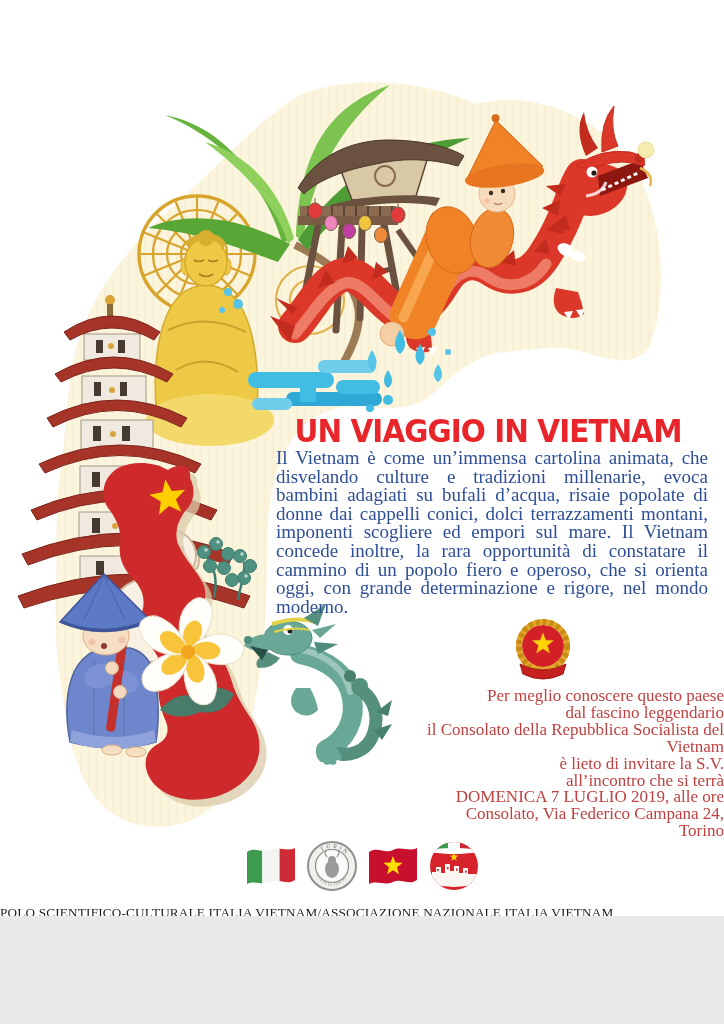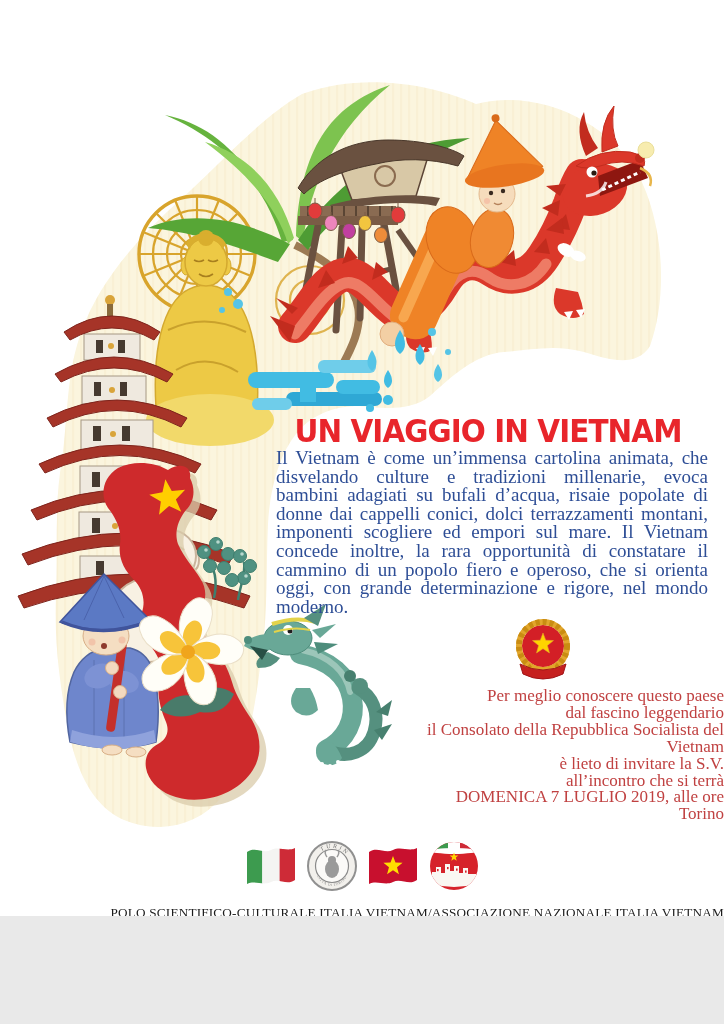--- a/index.html
+++ b/index.html
@@ -10,21 +10,21 @@
          font-family:"DejaVu Sans",sans-serif;font-weight:bold;font-size:32px;color:#e8252b;
          transform:scaleX(.92);transform-origin:center;letter-spacing:-1px;white-space:nowrap;}
   .intro{position:absolute;left:276px;top:449px;width:432px;font-size:19px;line-height:18.6px;
          text-align:justify;color:#2e4e96;}
   .emblem{position:absolute;left:514px;top:618px;}
   .invite{position:absolute;left:392px;top:688px;width:332px;text-align:right;
           font-size:17px;line-height:16.9px;color:#c04141;}
   .invite .u{}
   .flags-row{position:absolute;top:840px;left:0;width:724px;display:flex;justify-content:center;
              align-items:center;gap:9px;}
-  .assoc{position:absolute;top:905px;left:0;width:724px;text-align:right;font-size:13.2px;
+  .assoc{position:absolute;top:905px;left:0;width:724px;text-align:left;font-size:13.2px;
          letter-spacing:.2px;color:#1c1c1c;white-space:nowrap;}
   .openspace{position:absolute;top:920px;left:0;width:724px;text-align:center;
              font-family:"Liberation Sans",sans-serif;}
   .os-line{display:inline-flex;align-items:center;flex-direction:column;}
   .os-open{font-size:27px;font-weight:bold;color:#b5c832;letter-spacing:0;}
   .os-space{font-size:26px;font-weight:700;color:#8d8d8d;letter-spacing:1px;margin-left:40px;}
   .ebars{display:inline-flex;flex-direction:column;gap:3px;margin-left:3px;}
   .ebars div{width:16px;height:3.5px;background:#8d8d8d;border-radius:1px;}
   .os-tag{margin-top:-6px;padding-left:96px;font-family:"Liberation Serif",serif;font-style:italic;
           color:#8d8d8d;font-size:17px;transform:rotate(-4deg);}
@@ -408,20 +408,21 @@
     <path d="M6,46 Q29,58 52,46 L49,56 Q29,66 9,56 Z" fill="#c6201f" stroke="#a01418"></path>
   </svg>
 
   <div class="invite">
     <div>Per meglio conoscere questo paese</div>
     <div>dal fascino leggendario</div>
     <div>il Consolato della Repubblica Socialista del Vietnam</div>
     <div>è lieto di invitare la S.V.</div>
     <div>all’incontro che si terrà</div>
     <div><span class="u">DOMENICA 7 LUGLIO  2019</span><span>, alle ore</span></div>
+    <div>Consolato, Via Federico Campana 24,</div>
     <div>Torino</div>
   </div>
 
   <div class="flags-row">
     <svg width="52" height="44" viewBox="0 0 52 44">
       <defs>
           <clipPath id="waveIT">
             <path d="M2,8 C10,2 18,10 26,6 C34,2 42,8 50,4 L50,36 C42,42 34,34 26,38 C18,42 10,36 2,40 Z"></path>
           </clipPath>
         </defs>

